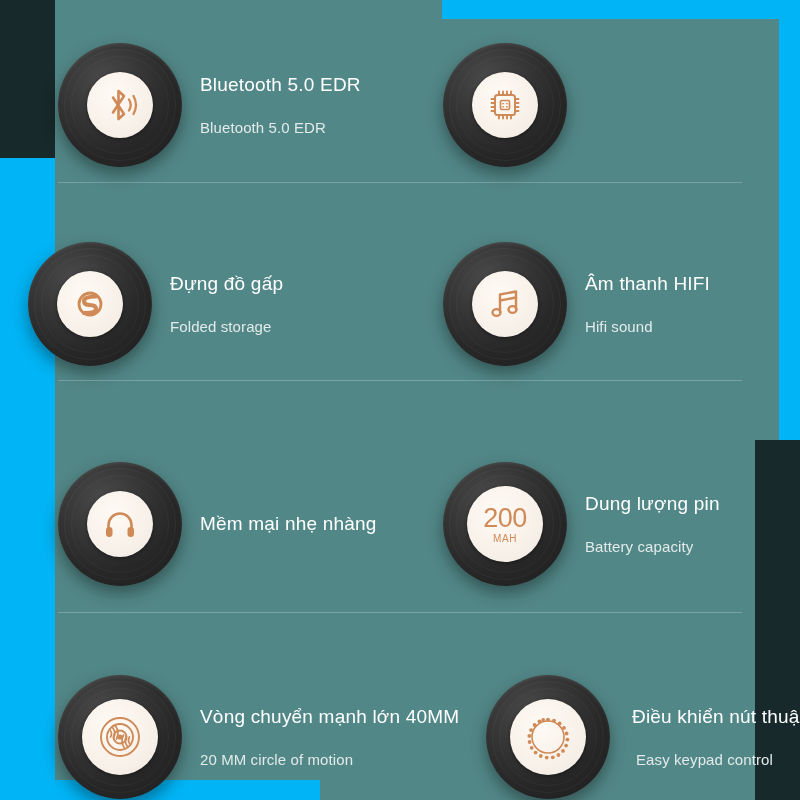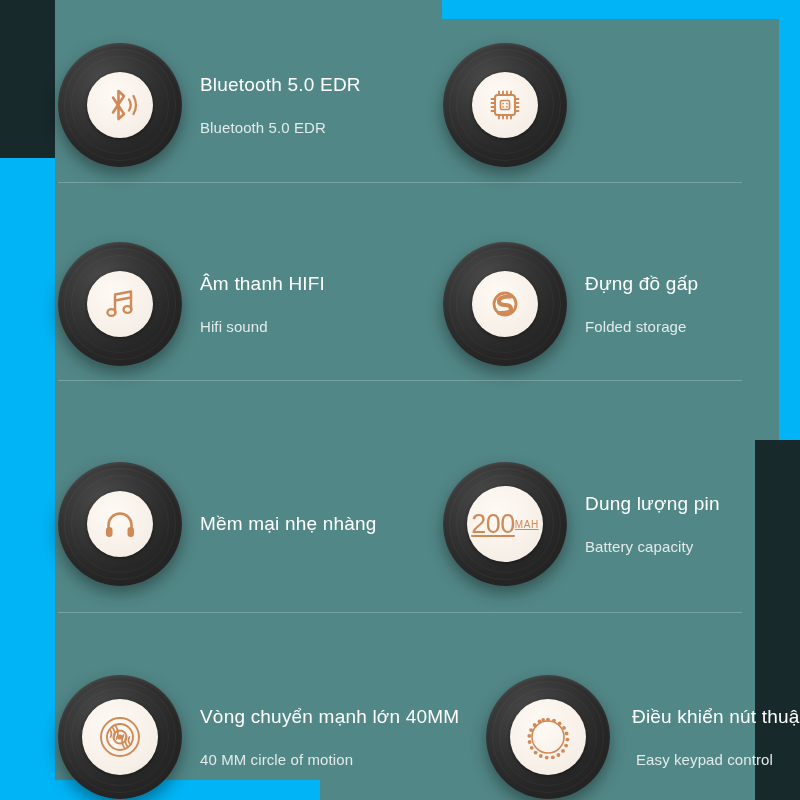--- a/index.html
+++ b/index.html
@@ -63,22 +63,22 @@
     background:radial-gradient(circle at 40% 35%,#fffaf5 0%,#f6efe7 70%,#ece4da 100%);
     box-shadow:0 1px 4px rgba(0,0,0,.45);
     display:flex;align-items:center;justify-content:center;
     overflow:hidden;
   }
   .disc-label.big{width:76px;height:76px;}
   .disc-label svg{display:block;}
 
   
   .mah{
-    display:flex;flex-direction:row;align-items:center;justify-content:center;
-    line-height:1;color:#d08a57;text-decoration:underline;
+    display:flex;flex-direction:column;align-items:center;justify-content:center;
+    line-height:1;color:#d08a57;
   }
   .mah .num{font-size:27px;font-weight:400;letter-spacing:-.5px;}
   .mah .unit{font-size:10px;letter-spacing:.6px;margin-top:2px;}
 
   
   .texts{margin-left:18px;display:flex;flex-direction:column;justify-content:center;}
   .t-main{
     color:#ffffff;font-size:19px;font-weight:400;
     letter-spacing:.2px;white-space:nowrap;
   }
@@ -152,53 +152,53 @@
               </g>
             </svg>
           </span>
         </div>
       </div>
     </div>
   </div>
 
   <div class="row row-1">
 
+    <div class="cell right">
+      <div class="disc">
+        <div class="disc-label">
+          <span>
+            <svg width="40" height="40" viewBox="0 0 40 40" fill="none" stroke="#d08a57" stroke-width="3" stroke-linecap="round">
+              <circle cx="20" cy="20" r="11" stroke-width="2.8"></circle>
+              <path d="M26 12.5 Q14 12.5 14 17 Q14 21 20 21 Q26 21 26 25 Q26 29.5 14 29" stroke-width="4.2" stroke-linejoin="round"></path>
+            </svg>
+          </span>
+        </div>
+      </div>
+      <div class="texts">
+        <div class="t-main">Đựng đồ gấp</div>
+        <div class="t-sub">Folded storage</div>
+      </div>
+    </div>
+
     <div class="cell left">
       <div class="disc">
         <div class="disc-label">
           <span>
             <svg width="40" height="40" viewBox="0 0 40 40" fill="none" stroke="#d08a57" stroke-width="2.4" stroke-linecap="round" stroke-linejoin="round">
               <path d="M15 28V10.5L31 7.5V25"></path>
               <path d="M15 16.5L31 13.5"></path>
               <ellipse cx="11.5" cy="28.5" rx="4" ry="3.4"></ellipse>
               <ellipse cx="27.5" cy="25.5" rx="4" ry="3.4"></ellipse>
             </svg>
           </span>
         </div>
       </div>
       <div class="texts">
         <div class="t-main">Âm thanh HIFI</div>
         <div class="t-sub">Hifi sound</div>
-      </div>
-    </div>
-
-    <div class="cell right">
-      <div class="disc">
-        <div class="disc-label">
-          <span>
-            <svg width="40" height="40" viewBox="0 0 40 40" fill="none" stroke="#d08a57" stroke-width="3" stroke-linecap="round">
-              <circle cx="20" cy="20" r="11" stroke-width="2.8"></circle>
-              <path d="M26 12.5 Q14 12.5 14 17 Q14 21 20 21 Q26 21 26 25 Q26 29.5 14 29" stroke-width="4.2" stroke-linejoin="round"></path>
-            </svg>
-          </span>
-        </div>
-      </div>
-      <div class="texts">
-        <div class="t-main">Đựng đồ gấp</div>
-        <div class="t-sub">Folded storage</div>
       </div>
     </div>
   </div>
 
   <div class="row row-2">
 
     <div class="cell left">
       <div class="disc">
         <div class="disc-label">
           <span>
@@ -249,21 +249,21 @@
                 <path d="M33.5 30.5 Q30 27 32.5 23"></path>
                 <path d="M30.5 32.5 Q26.5 27.5 29.5 22"></path>
                 <path d="M27.5 34 Q23 28 26.5 21"></path>
               </g>
             </svg>
           </span>
         </div>
       </div>
       <div class="texts">
         <div class="t-main">Vòng chuyển mạnh lớn 40MM</div>
-        <div class="t-sub">40 MM circle of motion</div>
+        <div class="t-sub">20 MM circle of motion</div>
       </div>
     </div>
 
     <div class="cell right indent">
       <div class="disc">
         <div class="disc-label big">
           <span>
             <svg width="52" height="52" viewBox="0 0 52 52" fill="none" stroke="#d08a57" stroke-width="1.6">
               <circle cx="26" cy="26" r="16"></circle>
               <g fill="#d08a57" stroke="none">

